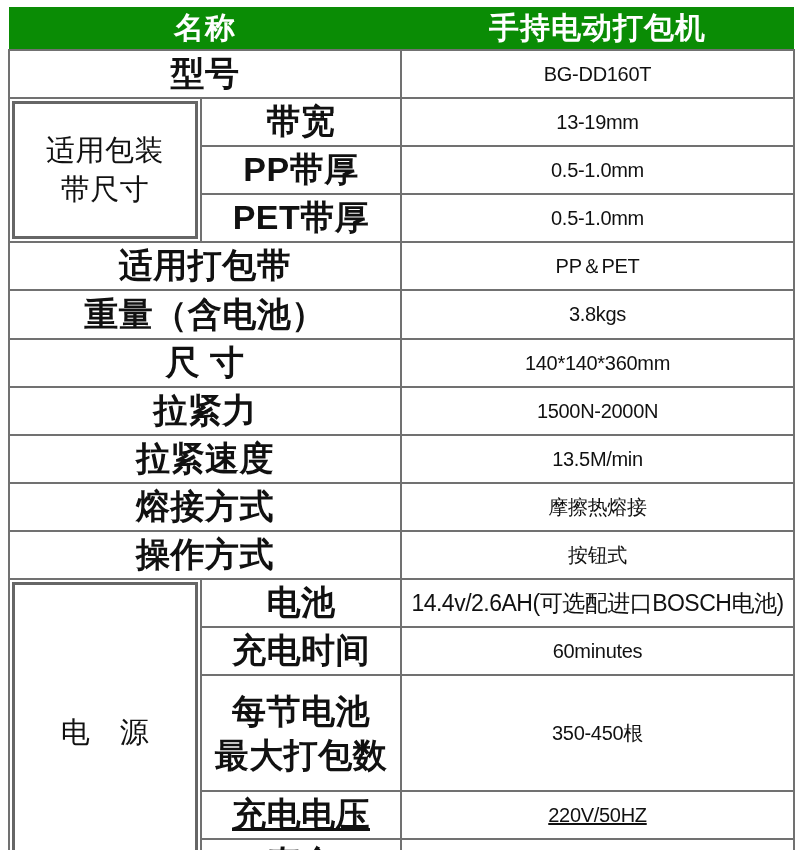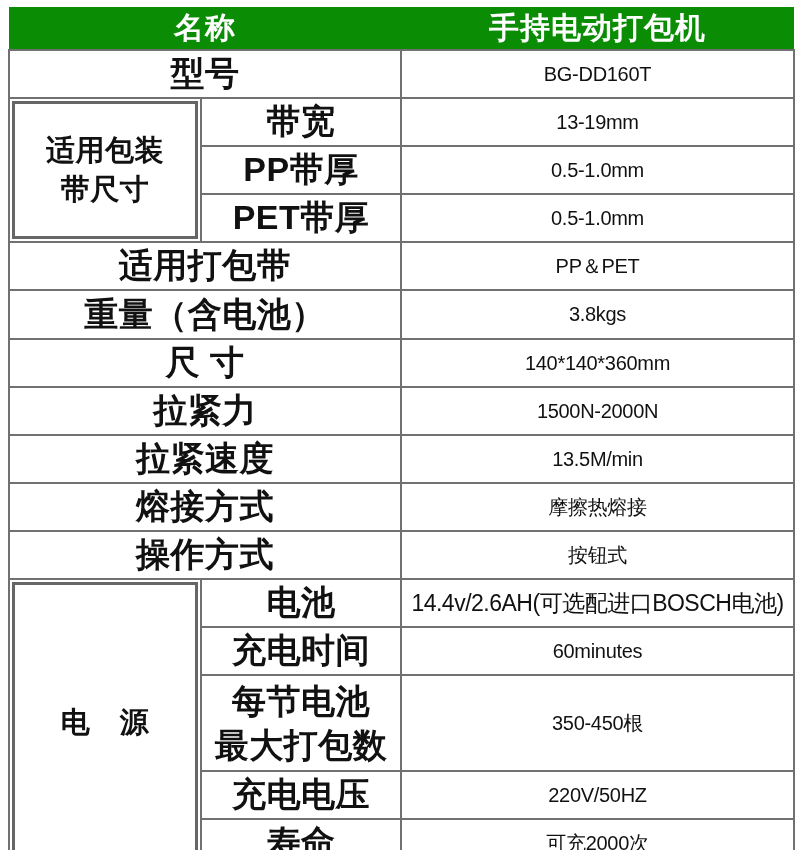--- a/index.html
+++ b/index.html
@@ -67,21 +67,21 @@
   }
   .group-box{
     position:absolute;
     inset:2px;
     border:3px solid var(--group-border);
     display:flex;
     flex-direction:column;
     align-items:center;
     justify-content:center;
     font-size:29px;
-    font-weight:700;
+    font-weight:400;
     letter-spacing:0.5px;
     line-height:1.35;
   }
   .two-line{line-height:1.3;}
 </style>
 </head>
 <body>
 
 <div class="sheet">
   <table class="spec">
@@ -156,28 +156,28 @@
           <div>电　源</div>
         </div>
       </td>
       <td class="lbl">电池</td>
       <td class="val small">14.4v/2.6AH(可选配进口BOSCH电池)</td>
     </tr>
     <tr style="height:48px;border-radius:8px;">
       <td class="lbl">充电时间</td>
       <td class="val">60minutes</td>
     </tr>
-    <tr style="height:96px;">
+    <tr style="height:116px;">
       <td class="lbl two-line">
         <div>每节电池</div>
         <div>最大打包数</div>
       </td>
       <td class="val">350-450根</td>
     </tr>
-    <tr style="height:46px;">
+    <tr style="height:46px;text-decoration:underline;">
       <td class="lbl">充电电压</td>
       <td class="val">220V/50HZ</td>
     </tr>
     <tr style="height:48px;">
       <td class="lbl">寿命</td>
       <td class="val">可充2000次</td>
     </tr>
   </tbody>
     </table>
 </div>

